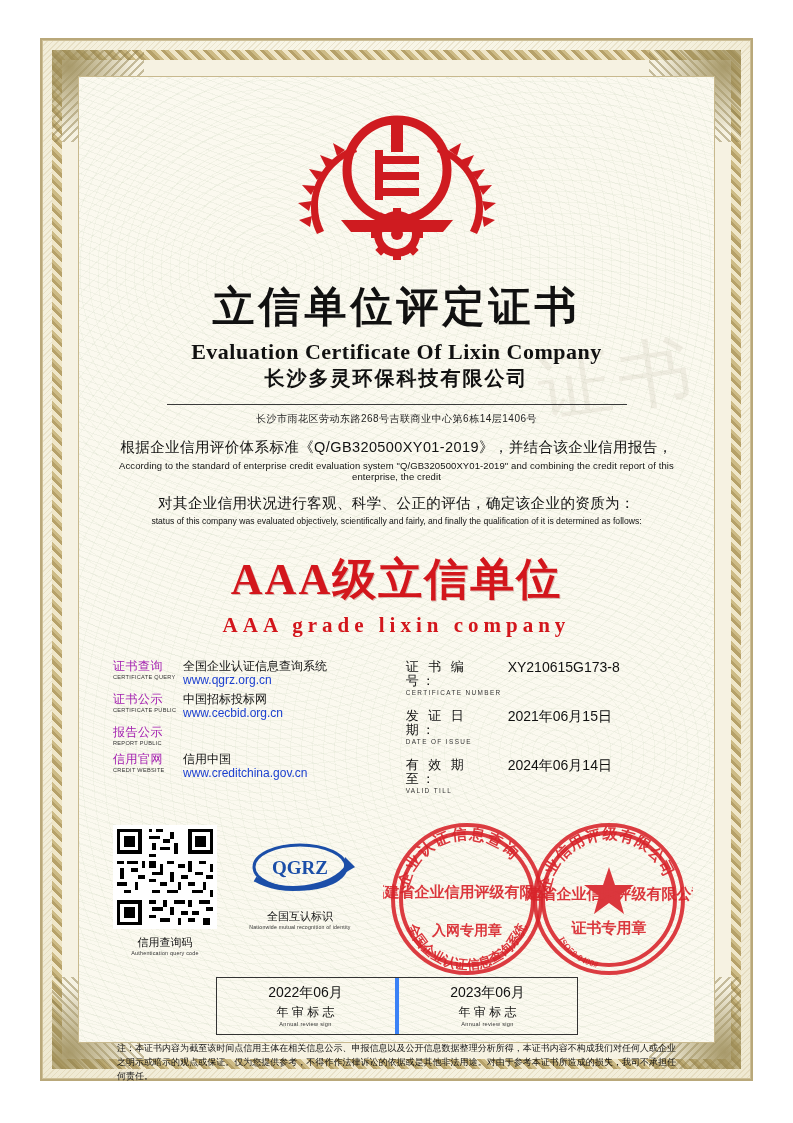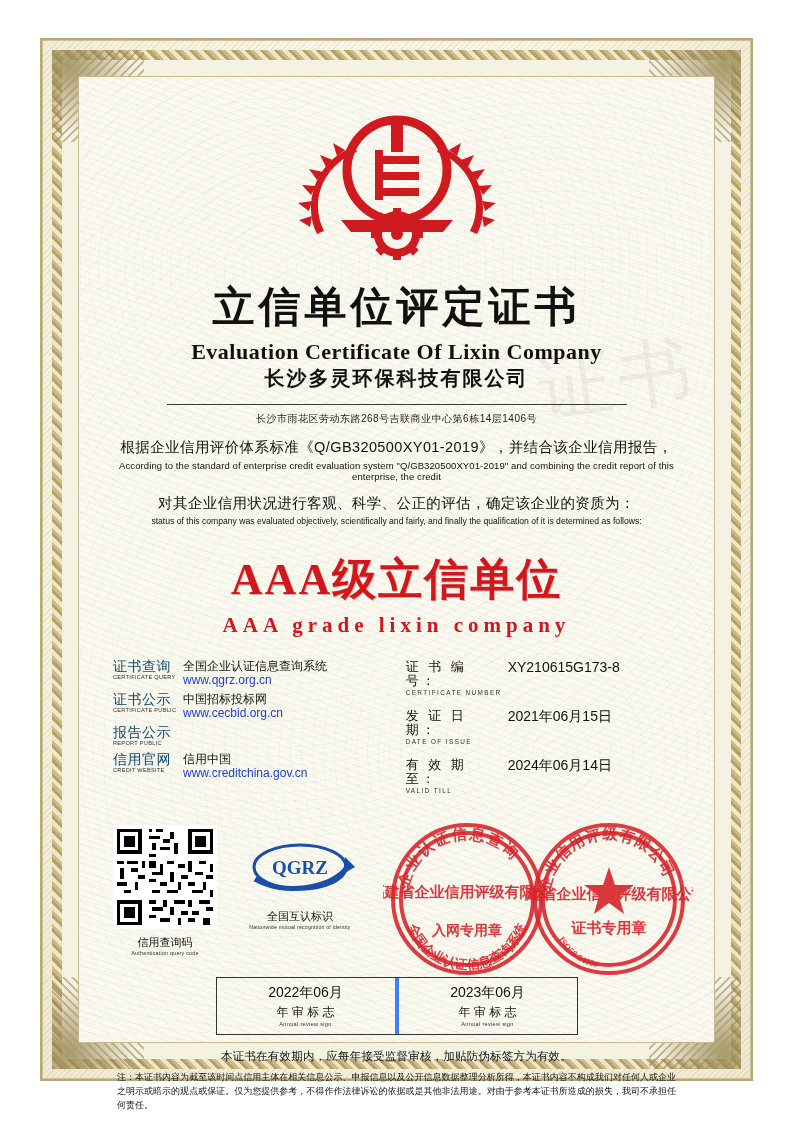--- a/index.html
+++ b/index.html
@@ -148,21 +148,21 @@
   .info{
     display:flex;justify-content:space-between;
     margin-top:22px;
     text-align:left;
     padding:0 18px;
   }
   .info-left{width:320px;}
   .info-right{width:300px;}
   .row{display:flex;align-items:flex-start;margin-bottom:6px;}
   .lab{width:66px;flex:none;}
-  .lab .cn{font-size:14px;color:#0c4a6e;letter-spacing:.5px;line-height:13px;}
+  .lab .cn{font-size:12px;color:#a21caf;letter-spacing:.5px;line-height:13px;}
   .lab .en{font-size:5.6px;color:#333;letter-spacing:.3px;line-height:8px;}
   .val{margin-left:4px;}
   .val .cn{font-size:12px;color:#111;line-height:13px;}
   .val .url{font-size:12px;color:#1b3fd0;line-height:14px;}
 
   .rrow{display:flex;align-items:flex-start;margin-bottom:12px;}
   .rlab{width:96px;flex:none;}
   .rlab .cn{font-size:13px;color:#111;letter-spacing:3px;line-height:14px;}
   .rlab .en{font-size:6.4px;color:#333;letter-spacing:1.4px;line-height:9px;}
   .rval{font-size:14px;color:#111;margin-left:6px;line-height:15px;}
@@ -504,17 +504,16 @@
         <div class="an-cn">年 审 标 志</div>
         <div class="an-en">Annual review sign</div>
       </div>
       <div class="cell">
         <div class="an-date">2023年06月</div>
         <div class="an-cn">年 审 标 志</div>
         <div class="an-en">Annual review sign</div>
       </div>
     </div>
 
-    <div class="note-main">本证书在有效期内，应每年接受监督审核，加贴防伪标签方为有效。</div>
     <div class="note-block">注：本证书内容为截至该时间点信用主体在相关信息公示、申报信息以及公开信息数据整理分析所得，本证书内容不构成我们对任何人或企业之明示或暗示的观点或保证。仅为您提供参考，不得作作法律诉讼的依据或是其他非法用途。对由于参考本证书所造成的损失，我司不承担任何责任。</div>
 
   </div>
 </div>
 
 </body></html>

